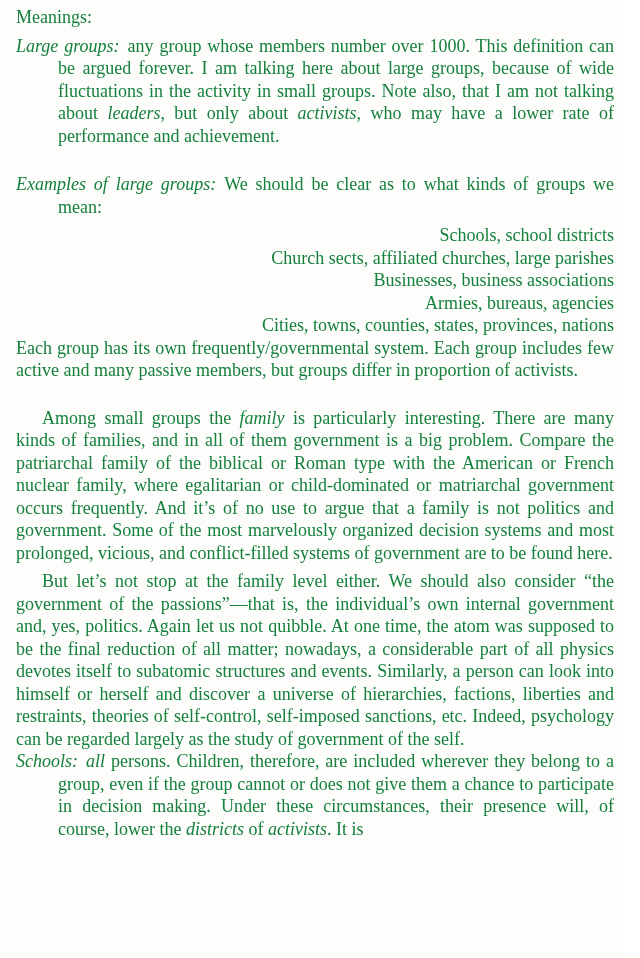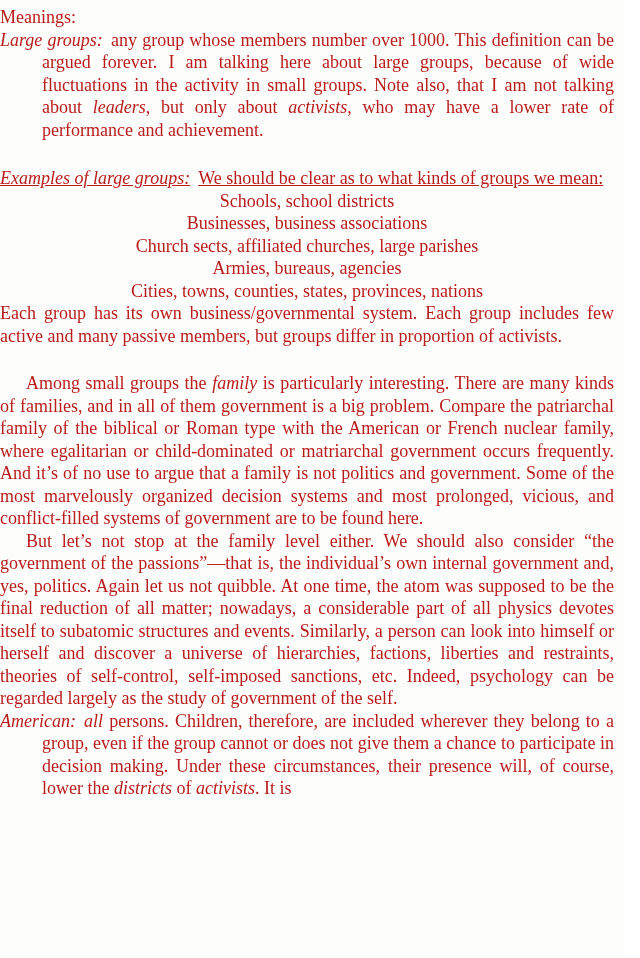--- a/index.html
+++ b/index.html
@@ -6,25 +6,25 @@
     margin: 0;
     padding: 0;
     background: #ffffff;
   }
   .page {
     position: relative;
     width: 624px;
     height: 958px;
     box-sizing: border-box;
     background: #fdfdfb;
-    color: #b91c1c;
+    color: #15803d;
     font-family: "Liberation Serif", "DejaVu Serif", serif;
     font-size: 18px;
     line-height: 22.5px;
-    padding: 6px 10px 0 0;
+    padding: 6px 10px 0 16px;
     overflow: hidden;
   }
   .blk {
     margin: 0;
     text-align: justify;
   }
   .blk em {
     font-style: italic;
   }
   
@@ -35,41 +35,41 @@
   
   .hang em:first-child {
     margin-right: 0.45em;
   }
   
   .indent {
     text-indent: 26px;
   }
   
   .line {
-    text-align: center;
+    text-align: right;
   }
   .flush {
     text-indent: 0;
   }
   .gap-none { margin-top: 0; }
-  .gap-sm   { margin-top: 0; }
+  .gap-sm   { margin-top: 6px; }
   .gap-md   { margin-top: 25px; }
-  .gap-lg   { margin-top: 26px; text-decoration: underline; }
+  .gap-lg   { margin-top: 26px; }
 </style>
 </head>
 <body>
 
 <div class="page">
   <div id="content">
       <p class="blk flush gap-none"><span>Meanings:</span></p>
       <p class="blk hang gap-sm"><em>Large groups:</em><span>any group whose members number over 1000. This definition can be argued forever. I am talking here about large groups, because of wide fluctuations in the activity in small groups. Note also, that I am not talking about </span><em>leaders</em><span>, but only about </span><em>activists</em><span>, who may have a lower rate of performance and achievement.</span></p>
       <p class="blk hang gap-lg"><em>Examples of large groups:</em><span>We should be clear as to what kinds of groups we mean:</span></p>
       <p class="blk line gap-sm"><span>Schools, school districts</span></p>
+      <p class="blk line gap-none"><span>Church sects, affiliated churches, large parishes</span></p>
       <p class="blk line gap-none"><span>Businesses, business associations</span></p>
-      <p class="blk line gap-none"><span>Church sects, affiliated churches, large parishes</span></p>
       <p class="blk line gap-none"><span>Armies, bureaus, agencies</span></p>
       <p class="blk line gap-none"><span>Cities, towns, counties, states, provinces, nations</span></p>
-      <p class="blk flush gap-none"><span>Each group has its own business/governmental system. Each group includes few active and many passive members, but groups differ in proportion of activists.</span></p>
+      <p class="blk flush gap-none"><span>Each group has its own frequently/governmental system. Each group includes few active and many passive members, but groups differ in proportion of activists.</span></p>
       <p class="blk indent gap-md"><span>Among small groups the </span><em>family</em><span> is particularly interesting. There are many kinds of families, and in all of them government is a big problem. Compare the patriarchal family of the biblical or Roman type with the American or French nuclear family, where egalitarian or child-dominated or matriarchal government occurs frequently. And it’s of no use to argue that a family is not politics and government. Some of the most marvelously organized decision systems and most prolonged, vicious, and conflict-filled systems of government are to be found here.</span></p>
       <p class="blk indent gap-sm"><span>But let’s not stop at the family level either. We should also consider “the government of the passions”—that is, the individual’s own internal government and, yes, politics. Again let us not quibble. At one time, the atom was supposed to be the final reduction of all matter; nowadays, a considerable part of all physics devotes itself to subatomic structures and events. Similarly, a person can look into himself or herself and discover a universe of hierarchies, factions, liberties and restraints, theories of self-control, self-imposed sanctions, etc. Indeed, psychology can be regarded largely as the study of government of the self.</span></p>
-      <p class="blk hang gap-none"><em>American:</em><em>all</em><span> persons. Children, therefore, are included wherever they belong to a group, even if the group cannot or does not give them a chance to participate in decision making. Under these circumstances, their presence will, of course, lower the </span><em>districts</em><span> of </span><em>activists</em><span>. It is</span></p>
+      <p class="blk hang gap-none"><em>Schools:</em><em>all</em><span> persons. Children, therefore, are included wherever they belong to a group, even if the group cannot or does not give them a chance to participate in decision making. Under these circumstances, their presence will, of course, lower the </span><em>districts</em><span> of </span><em>activists</em><span>. It is</span></p>
     </div>
 </div>
 
 </body></html>

